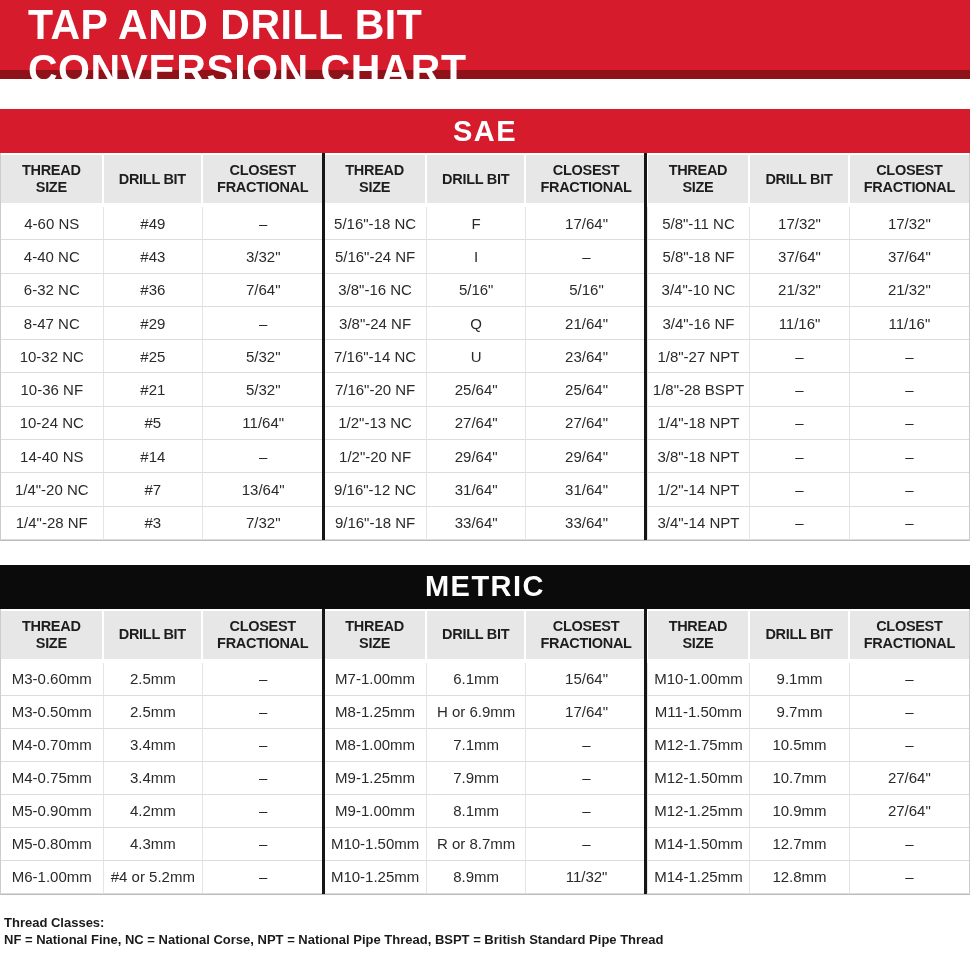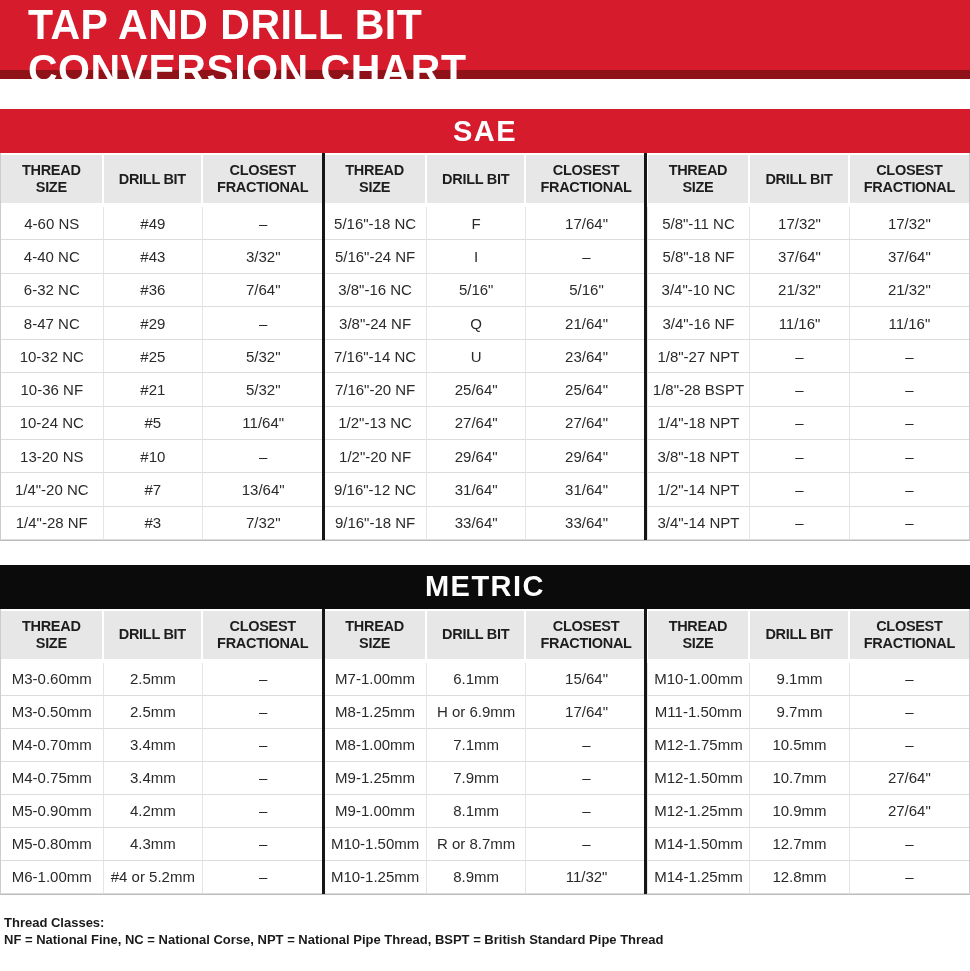--- a/index.html
+++ b/index.html
@@ -191,22 +191,22 @@
         <div class="td">–</div>
         <div class="td">10-24 NC</div>
         <div class="td">#5</div>
         <div class="td">11/64"</div>
         <div class="td">1/2"-13 NC</div>
         <div class="td">27/64"</div>
         <div class="td">27/64"</div>
         <div class="td">1/4"-18 NPT</div>
         <div class="td">–</div>
         <div class="td">–</div>
-        <div class="td">13-20 NS</div>
-        <div class="td">#10</div>
+        <div class="td">14-40 NS</div>
+        <div class="td">#14</div>
         <div class="td">–</div>
         <div class="td">1/2"-20 NF</div>
         <div class="td">29/64"</div>
         <div class="td">29/64"</div>
         <div class="td">3/8"-18 NPT</div>
         <div class="td">–</div>
         <div class="td">–</div>
         <div class="td">1/4"-20 NC</div>
         <div class="td">#7</div>
         <div class="td">13/64"</div>

